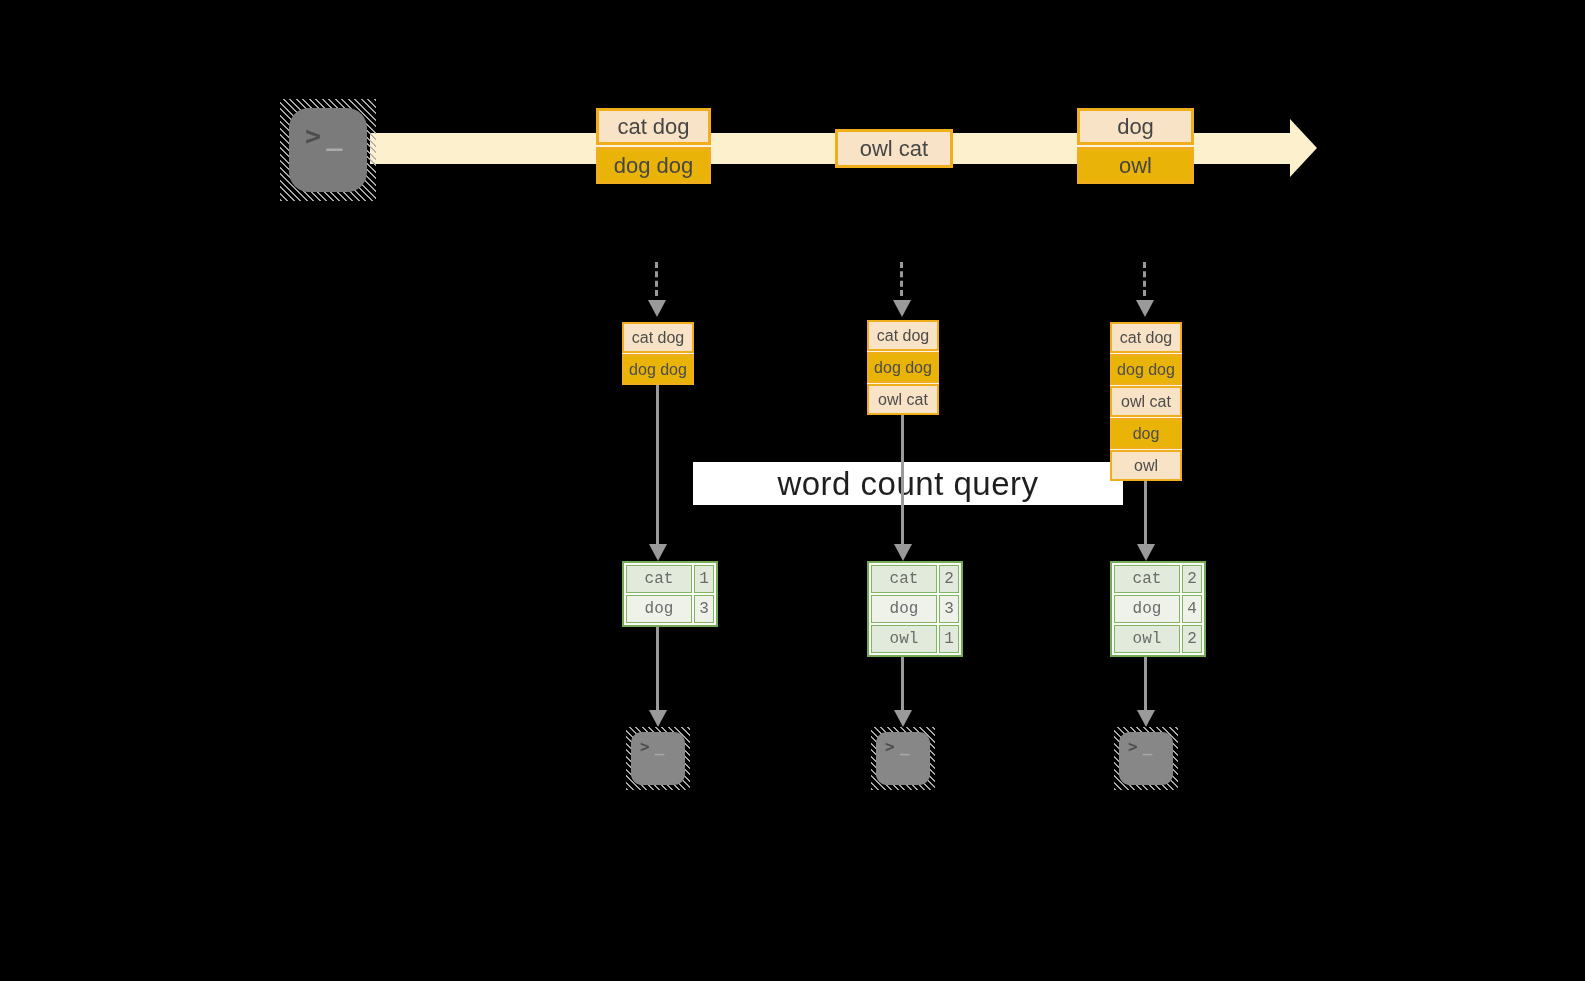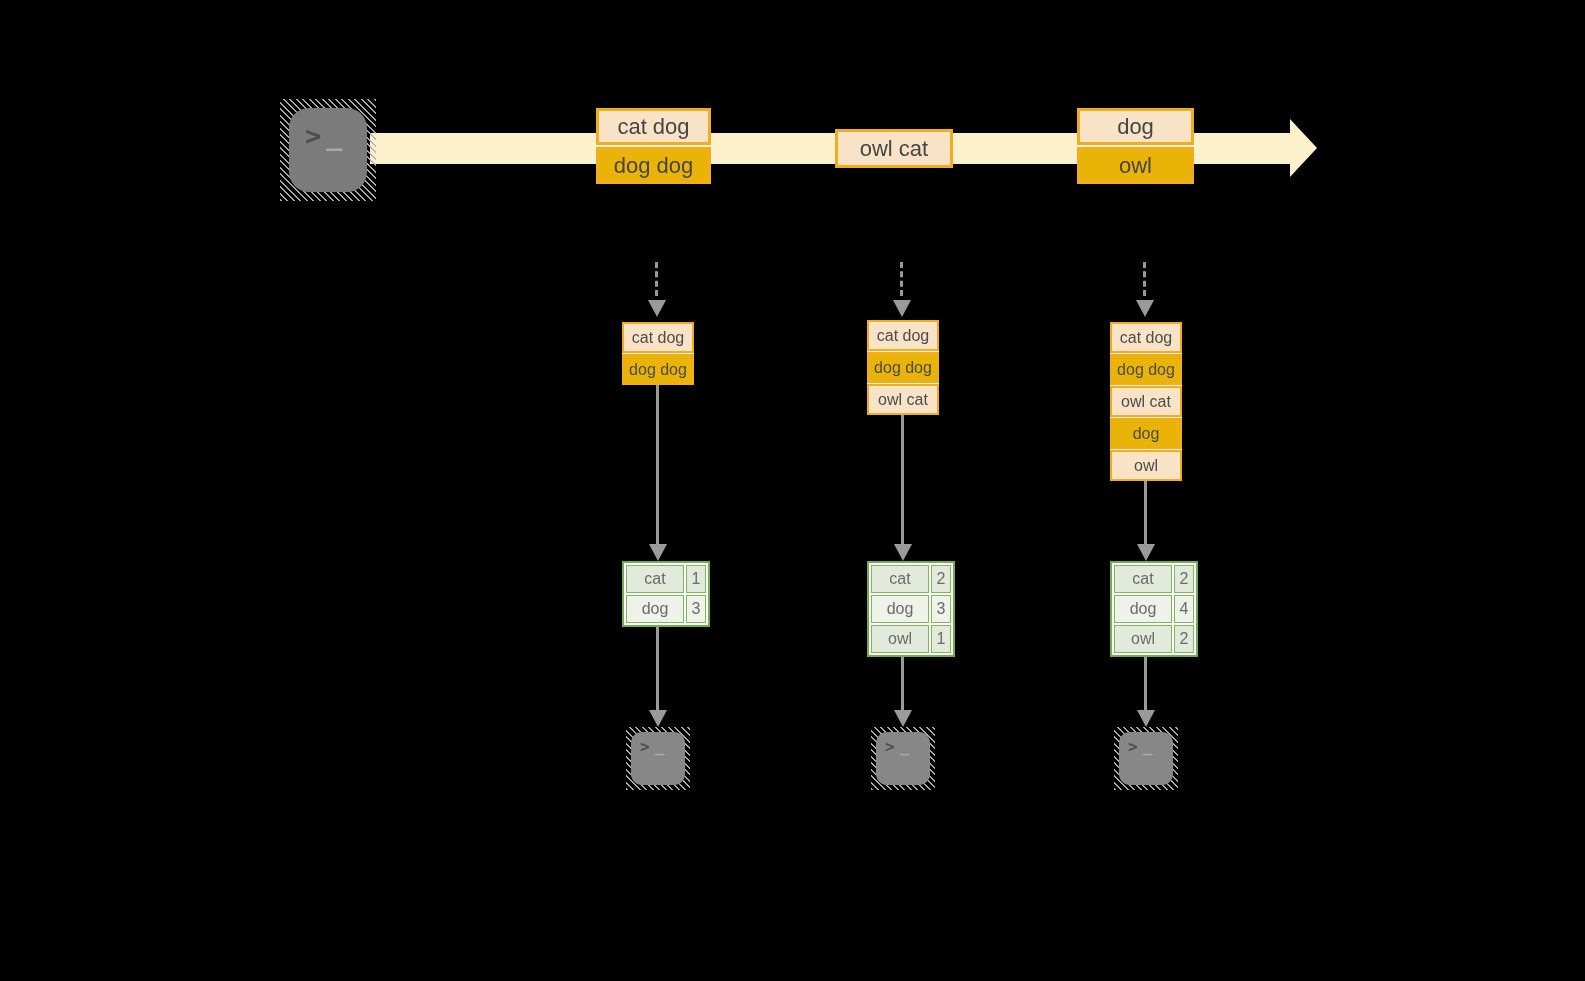--- a/index.html
+++ b/index.html
@@ -35,22 +35,22 @@
     font-size:16px; color:#4c4c4c; }
   
   .dashline { position:absolute; width:0; border-left:3px dashed #9a9a9a; z-index:2; }
   .vline { position:absolute; width:3px; background:#9a9a9a; z-index:2; }
   .ahead { position:absolute; width:0; height:0; border-left:9px solid transparent; border-right:9px solid transparent;
     border-top:17px solid #9a9a9a; z-index:2; }
   
   .query-label { position:absolute; left:693px; top:462px; width:430px; height:43px; background:#ffffff;
     display:flex; align-items:center; justify-content:center; font-size:33px; color:#1f1f1f; letter-spacing:0.5px; z-index:1; }
   
-  .counts { position:absolute; width:88px; border:2px solid #76ab56; background:#fafcf7; padding:2px;
-    display:grid; grid-template-columns:1fr 20px; gap:2px; z-index:3; }
+  .counts { position:absolute; width:96px; border:2px solid #76ab56; background:#fafcf7; padding:2px;
+    display:grid; grid-template-columns:1fr 20px; gap:2px; z-index:3;font-family:Liberation Mono, monospace; }
   .ccell { border:1.5px solid #83b463; height:28px; display:flex; align-items:center; justify-content:center;
     font-size:16px; color:#6b6b6b; }
   .row-odd  { background:#e2eadb; }
   .row-even { background:#eef2e9; }
 </style>
 </head>
 <body>
 
 <div class="stage">
 
@@ -94,20 +94,21 @@
     <div class="bcell peach">owl cat</div>
   </div>
   <div class="bufstack" style="left:1110px; top:322px;">
     <div class="bcell peach">cat dog</div>
     <div class="bcell cream">dog dog</div>
     <div class="bcell peach">owl cat</div>
     <div class="bcell cream">dog</div>
     <div class="bcell peach">owl</div>
   </div>
 
+  <div class="query-label">word count query</div>
 
   <div class="vline" style="left:656px; top:385px; height:159px;"></div>
   <div class="ahead" style="left:649px; top:544px;"></div>
   <div class="vline" style="left:901px; top:415px; height:129px;"></div>
   <div class="ahead" style="left:894px; top:544px;"></div>
   <div class="vline" style="left:1144px; top:481px; height:63px;"></div>
   <div class="ahead" style="left:1137px; top:544px;"></div>
 
   <div class="counts" style="left:622px; top:561px;">
     <div class="ccell row-odd">cat</div>

